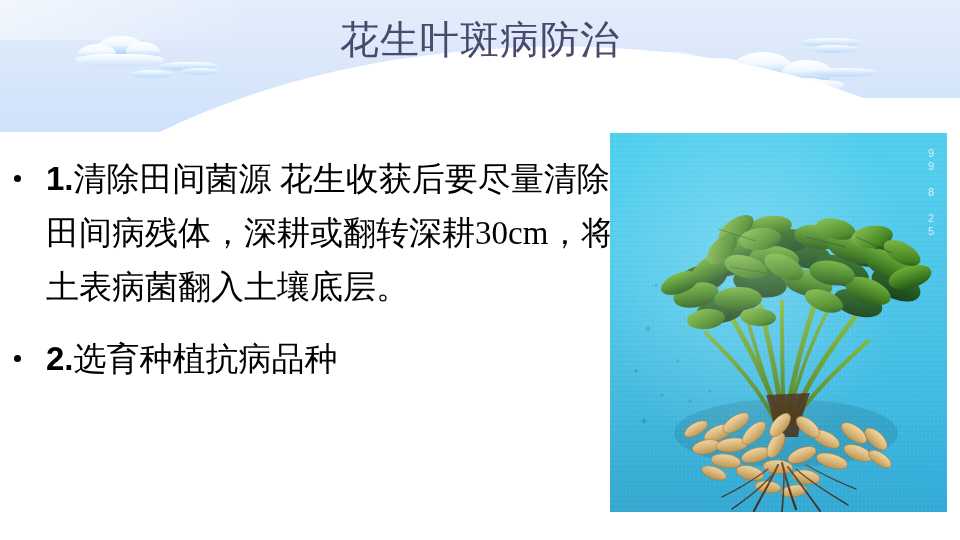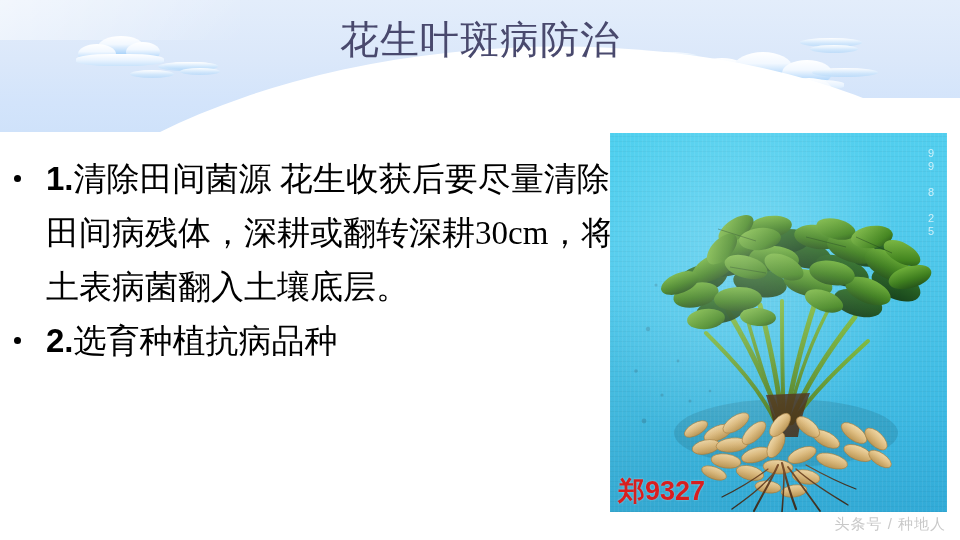--- a/index.html
+++ b/index.html
@@ -124,21 +124,21 @@
     width: 7px;
     height: 7px;
     border-radius: 50%;
     background: #000000;
   }
   .bullet-text {
     display: block;
     word-break: break-all;
   }
   .bullet-row.first { margin-top: 12px; }
-  .bullet-row.second { margin-top: 0; }
+  .bullet-row.second { margin-top: 18px; }
 
   
   .lead {
     font-family: "Liberation Sans", "DejaVu Sans", sans-serif;
     font-weight: bold;
   }
 
   
   .photo {
     position: absolute;
@@ -425,18 +425,16 @@
         <circle cx="80" cy="268" r="1.5"></circle>
         <circle cx="46" cy="152" r="1.5"></circle>
         <circle cx="100" cy="258" r="1.3"></circle>
       </g>
     </svg>
 
     <div class="vignette"></div>
 
     <div class="photo-datestamp">99 8 25</div>
 
-    <div class="photo-label">郑9327</div>
   </div>
 
-  <div class="watermark">头条号 / 种地人</div>
 
 </div>
 
 </body></html>

